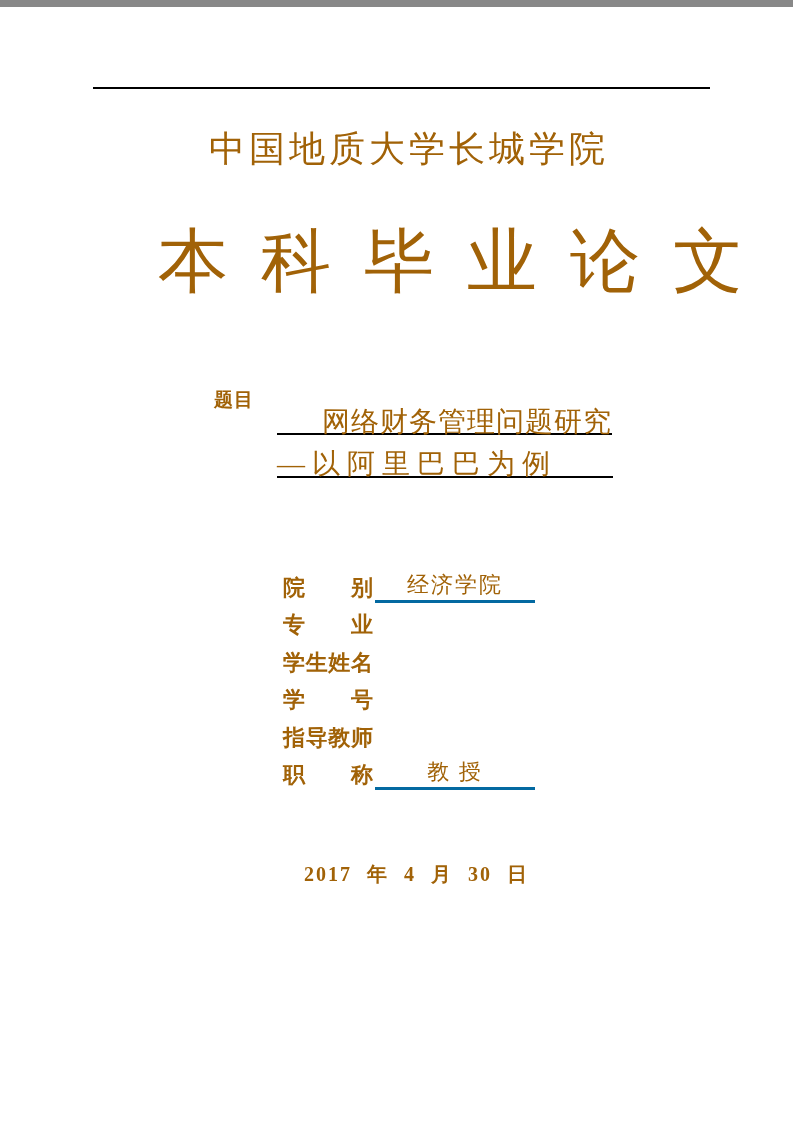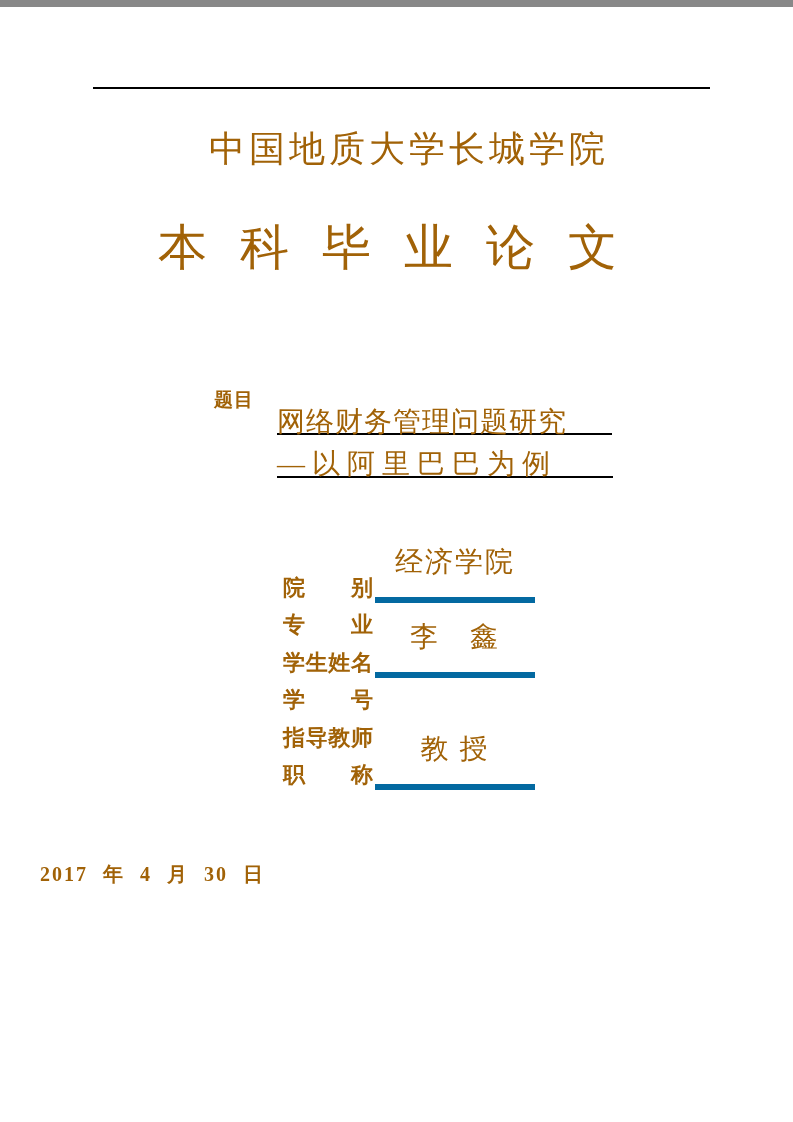--- a/index.html
+++ b/index.html
@@ -28,42 +28,42 @@
     top: 118px;
     font-size: 36px;
     letter-spacing: 4px;
     white-space: nowrap;
     font-weight: 400;
   }
   .thesis-type {
     position: absolute;
     left: 158px;
     top: 208px;
-    font-size: 49px;
+    font-size: 70px;
     letter-spacing: 33px;
     white-space: nowrap;
     font-weight: 400;
     text-align: right;
   }
   .title-label {
     position: absolute;
     left: 214px;
     top: 380px;
     font-size: 19px;
     font-weight: bold;
     letter-spacing: 1px;
   }
   .title-line-1 {
     position: absolute;
     left: 277px;
     top: 396px;
     width: 335px;
     height: 32px;
     border-bottom: 2px solid #000;
-    text-align: left;
+    text-align: right;
     font-size: 28px;
     letter-spacing: 1px;
     white-space: nowrap;
   }
   .title-line-2 {
     position: absolute;
     left: 277px;
     top: 438px;
     width: 336px;
     height: 33px;
@@ -88,34 +88,35 @@
     display: flex;
     justify-content: space-between;
     font-weight: bold;
     font-size: 22px;
     line-height: 1;
     padding-bottom: 4px;
   }
   .info-value {
     width: 160px;
     margin-left: 2px;
-    border-bottom: 6px solid #0369a1;
+    border-bottom: 3px solid #0369a1;
     text-align: center;
-    font-size: 28px;
+    font-size: 22px;
     line-height: 1;
     letter-spacing: 2px;
-    padding-bottom: 21px;
+    padding-bottom: 4px;
     white-space: nowrap;
   }
   .date-line {
     position: absolute;
     left: 0;
     top: 854px;
     width: 793px;
     padding-left: 40px;
+    text-align: center;
     font-size: 20px;
     font-weight: bold;
     letter-spacing: 2px;
     word-spacing: 8px;
     white-space: nowrap;
   }
 </style>
 </head>
 <body>
 
@@ -150,21 +151,20 @@
         </div>
     </div>
 
     <div class="info-row">
       <div class="info-label">
           <span>学</span>
           <span>生</span>
           <span>姓</span>
           <span>名</span>
         </div>
-      <div class="info-value">李　鑫</div>
     </div>
 
     <div class="info-row">
       <div class="info-label">
           <span>学</span>
           <span>号</span>
         </div>
     </div>
 
     <div class="info-row">

